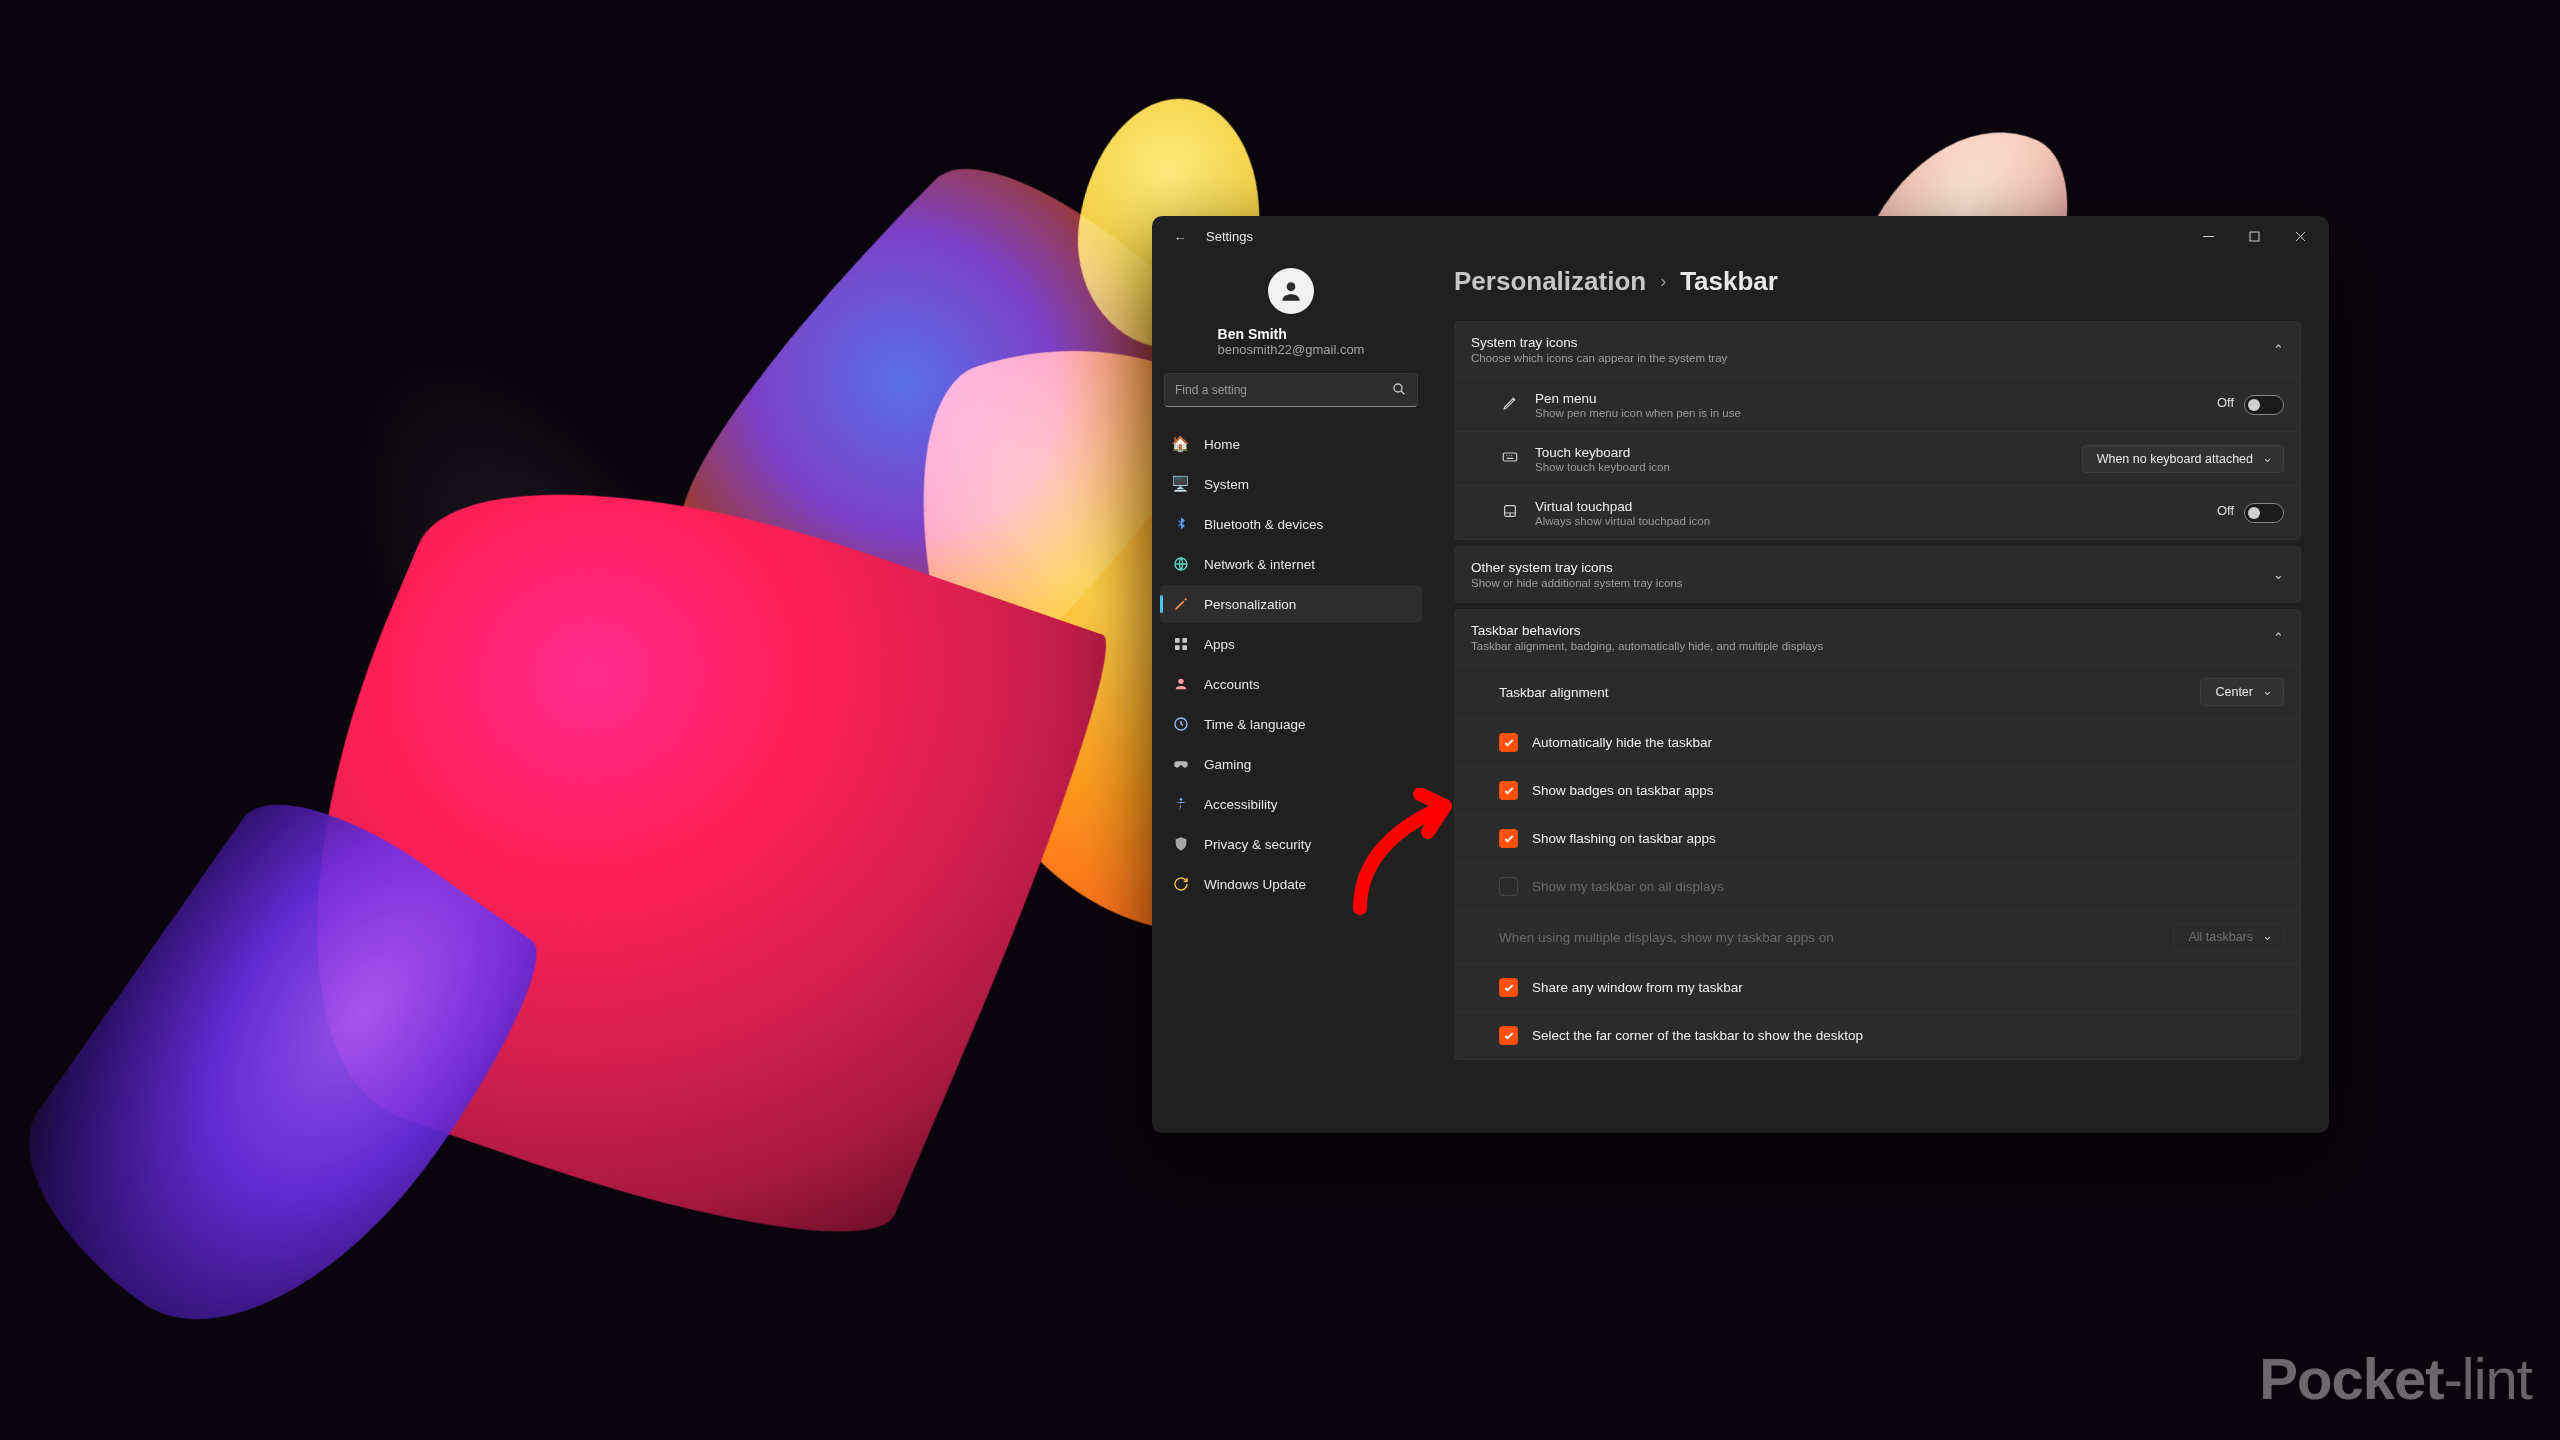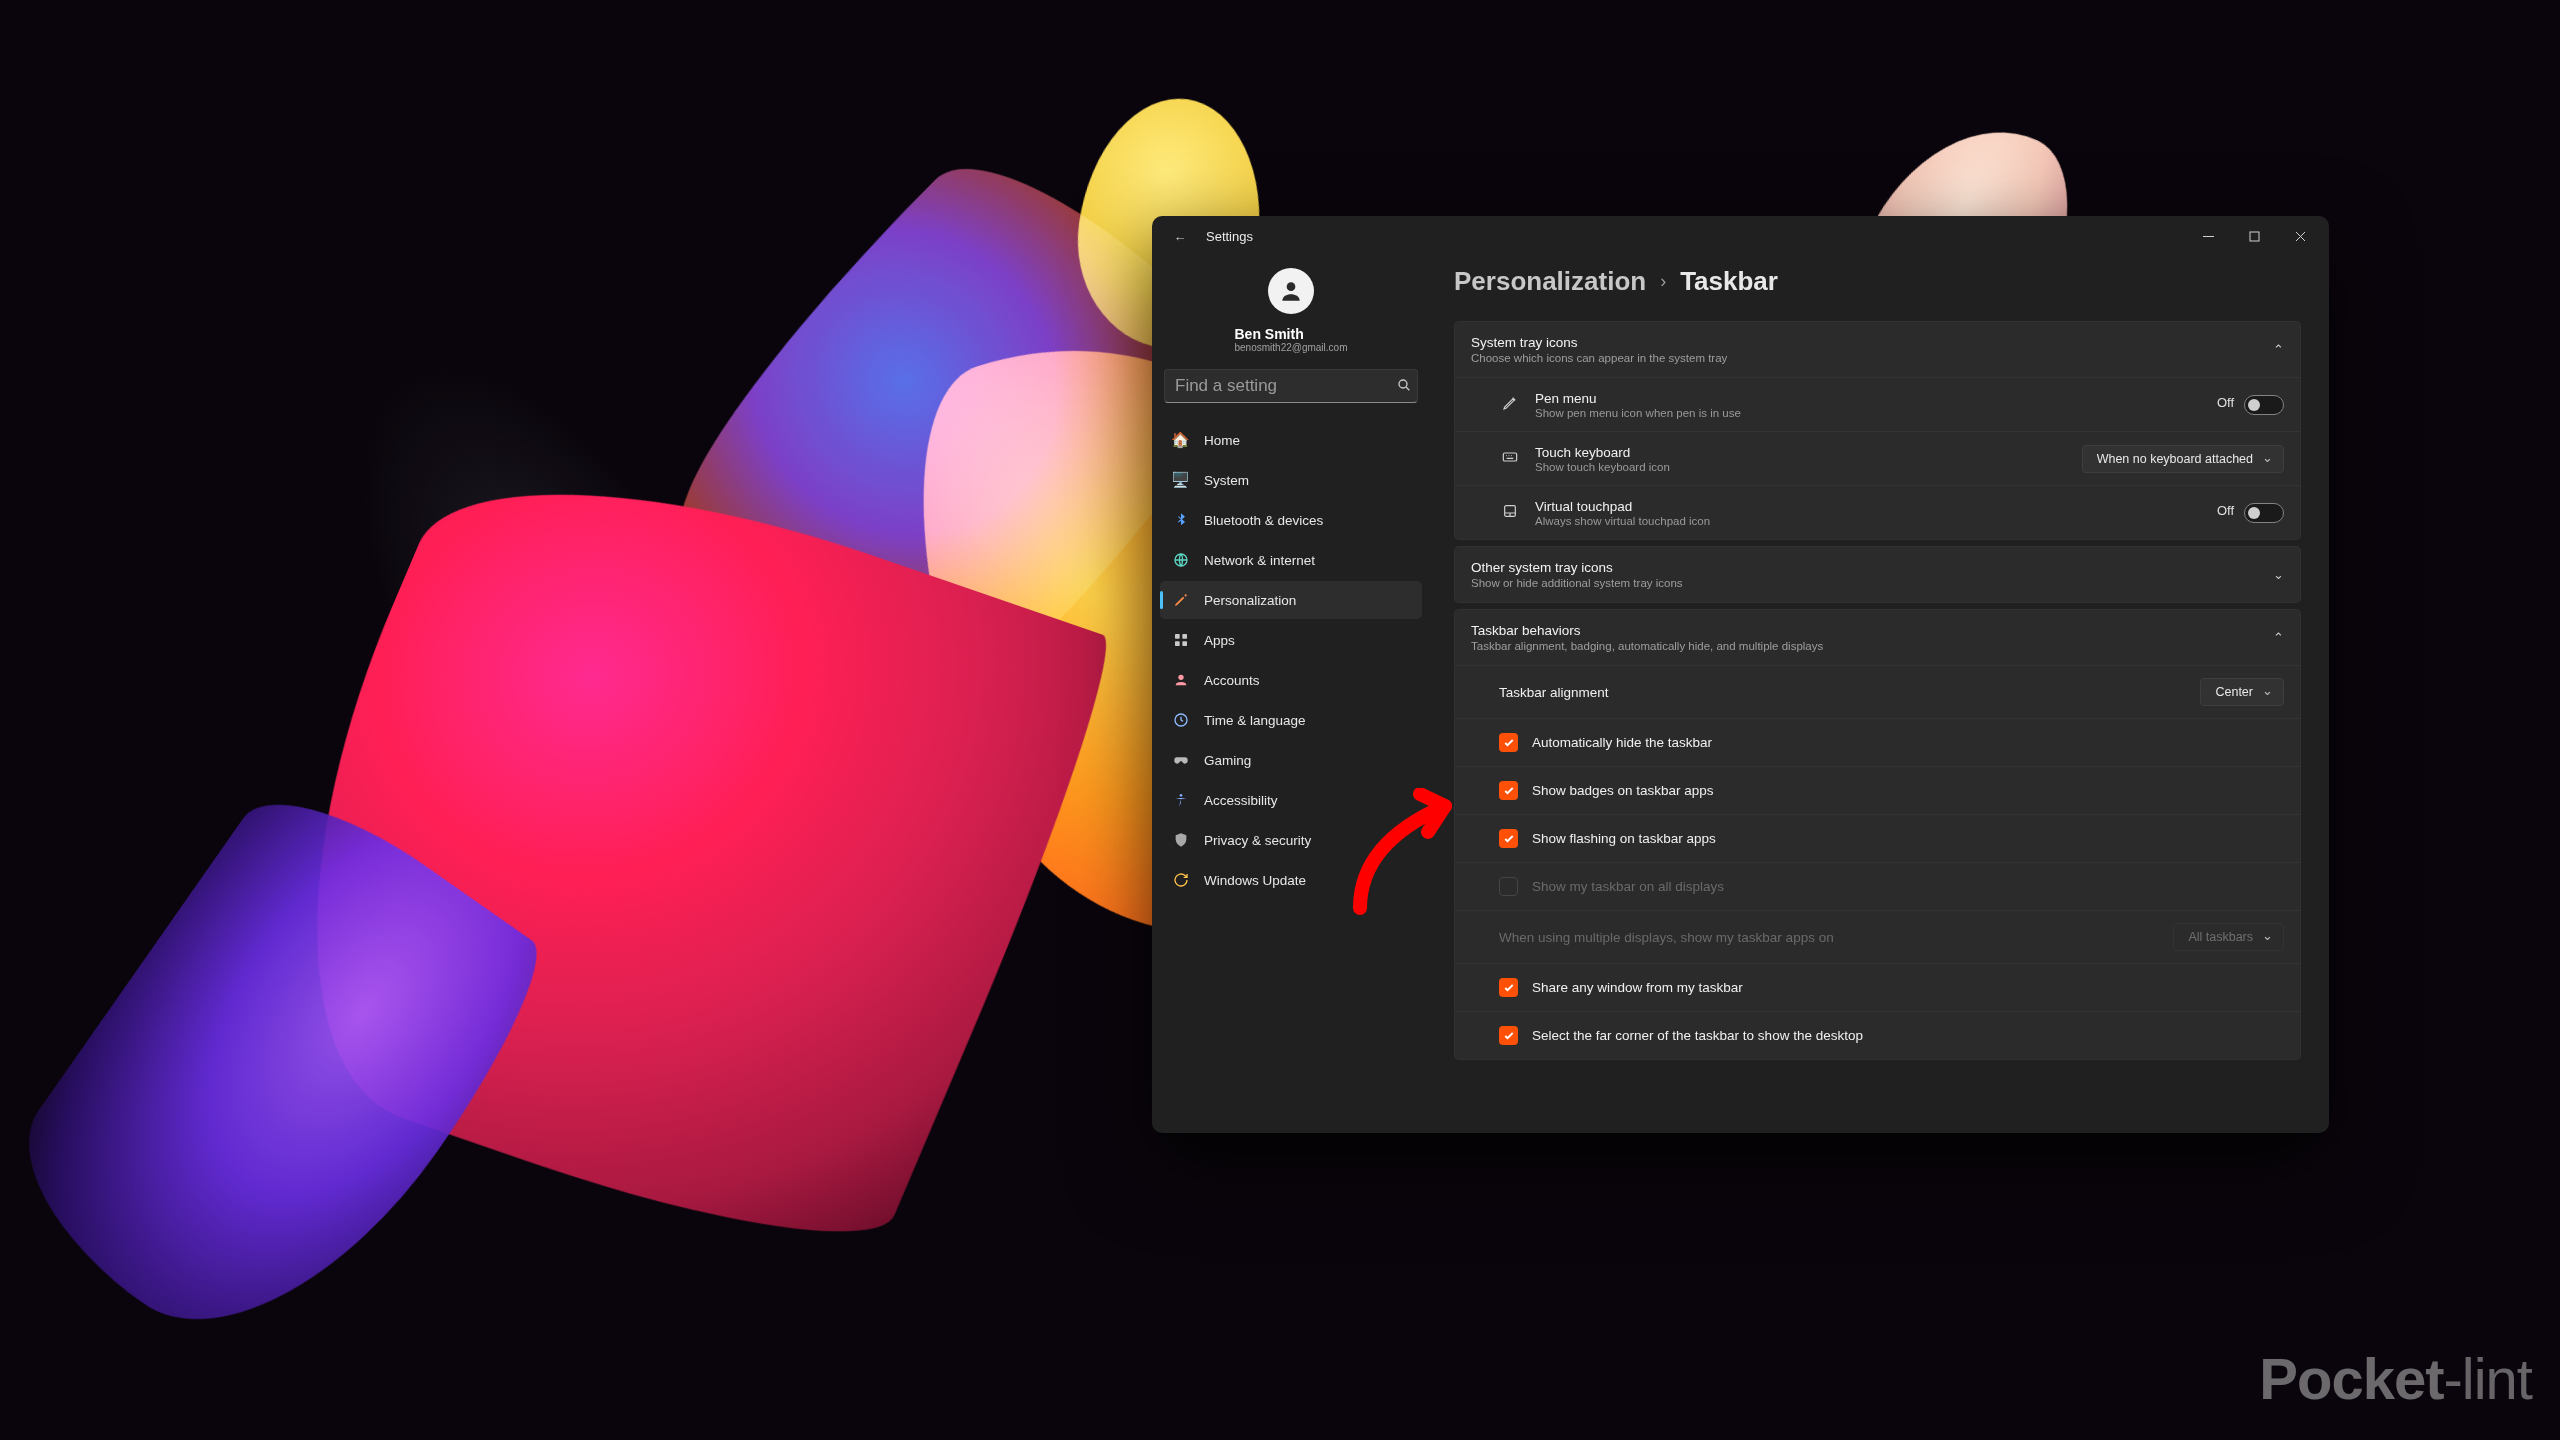--- a/index.html
+++ b/index.html
@@ -138,35 +138,35 @@
   padding: 4px 10px 16px 10px;
   flex-direction: column;
 }
 .avatar {
   width: 46px; height:46px; border-radius:50%;
   background:#f2f2f2;
   display:flex; align-items:center; justify-content:center;
 }
 .avatar svg { width:26px; height:26px; fill:#2b2b2b; }
 .profile .name { font-size:14px; font-weight:600; color:#fff; }
-.profile .email { font-size:10px; color:#a0a0a0; }
+.profile .email { font-size:13px; color:#a0a0a0; }
 
 .search {
   margin: 0 4px 18px 4px;
   background:#2d2d2d;
   border:1px solid #3a3a3a;
   border-bottom:1px solid #8a8a8a;
   border-radius:4px;
   height:34px;
   display:flex; align-items:center;
   padding:0 10px;
 }
 .search input {
   flex:1; background:transparent; border:none; outline:none;
-  color:#f9a8d4; font-size:17px;
+  color:#f9a8d4; font-size:12px;
 }
 .search input::placeholder { color:#9a9a9a; }
 .search .sicon { color:#c7c7c7; font-size:14px; }
 
 .nav { display:flex; flex-direction:column; gap:2px; }
 .nav-item {
   display:flex; align-items:center; gap:14px;
   height:38px;
   padding:0 12px;
   border-radius:5px;

